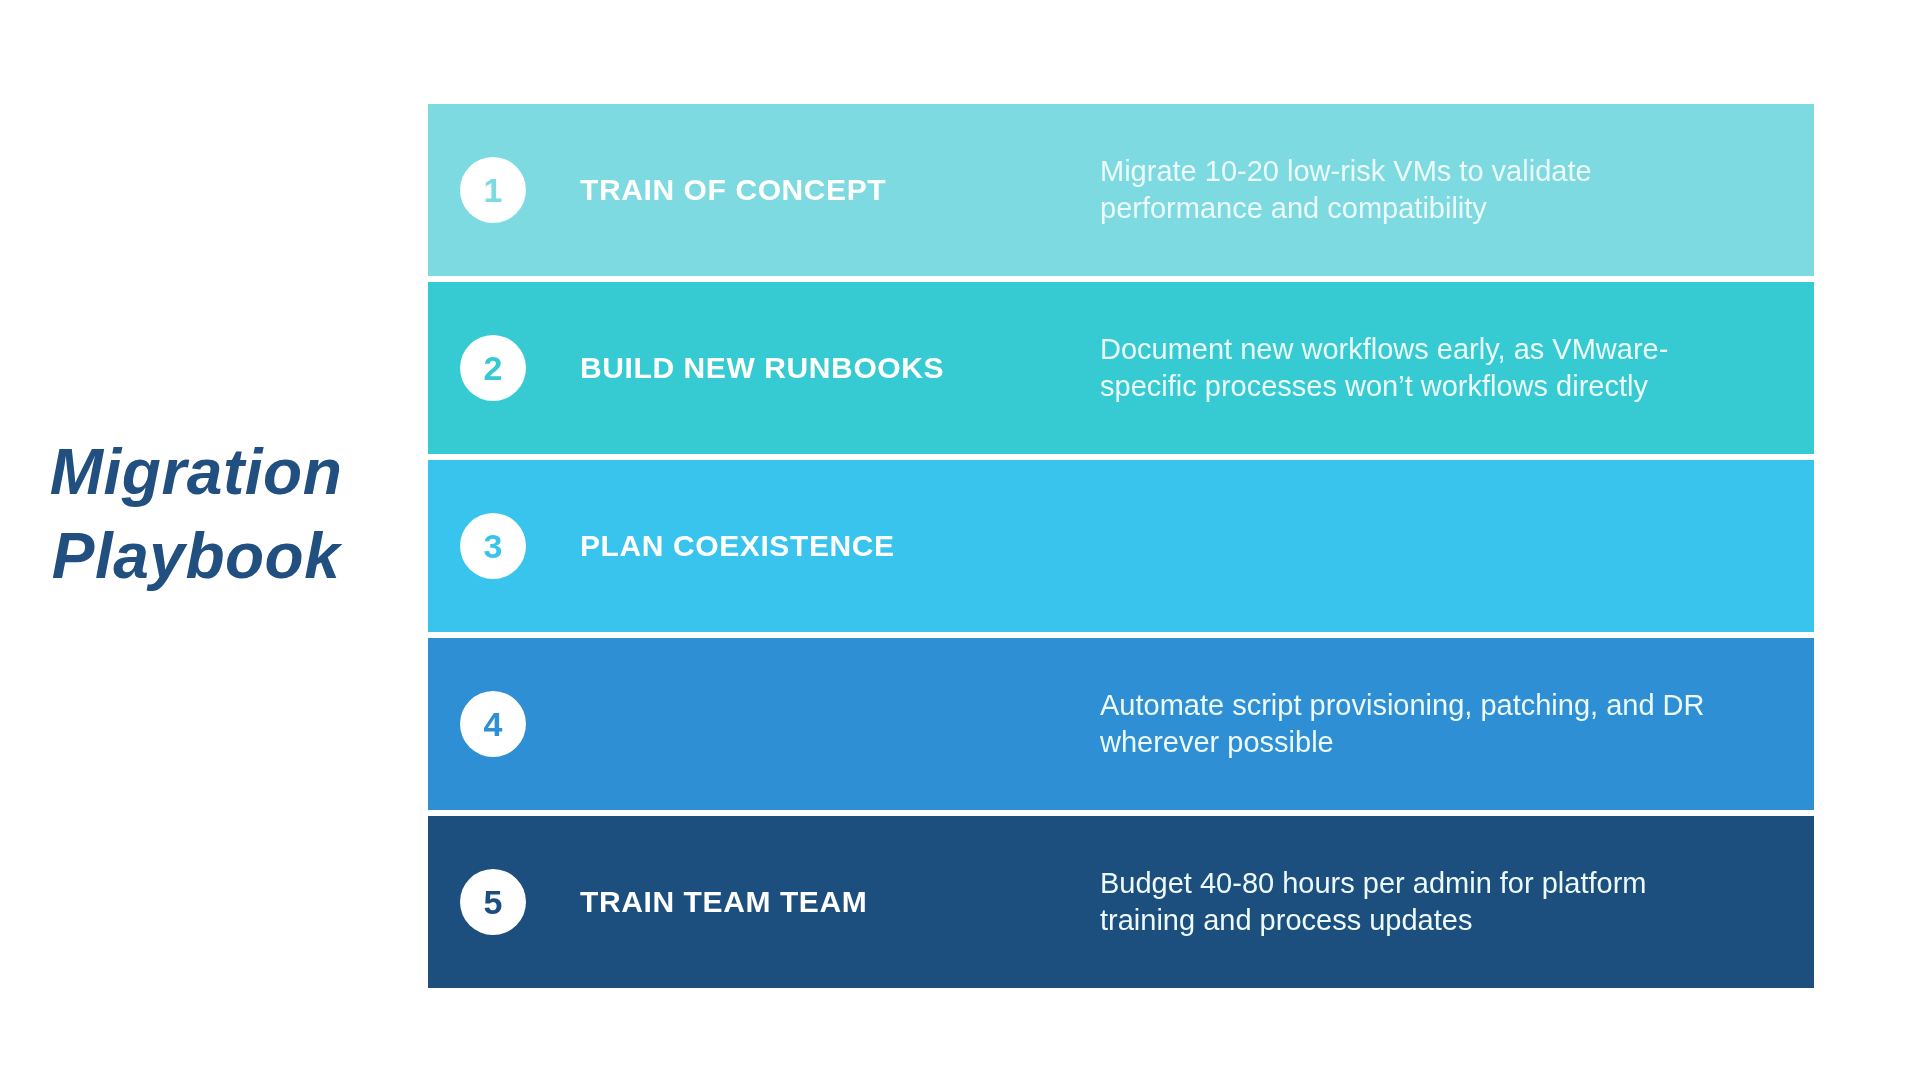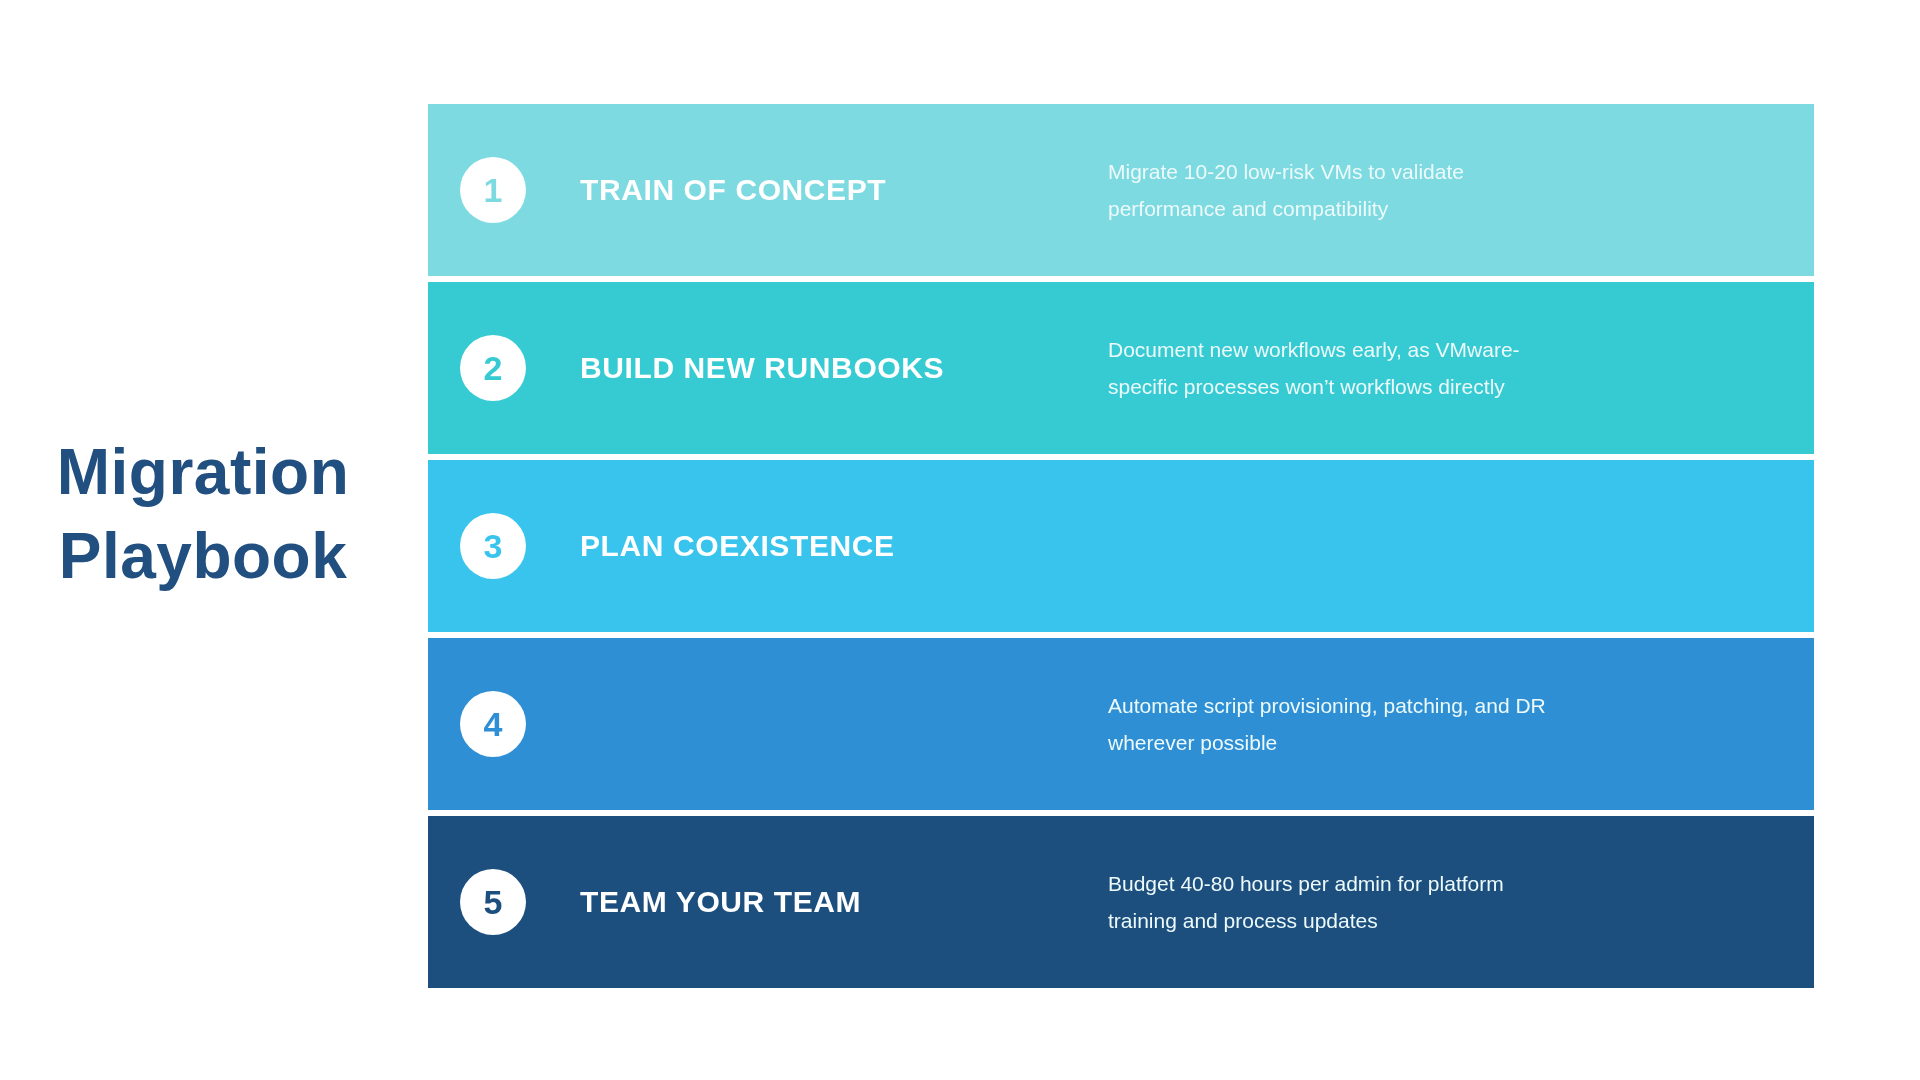--- a/index.html
+++ b/index.html
@@ -10,29 +10,30 @@
   }
   .canvas {
     position: relative;
     width: 1920px;
     height: 1080px;
     background: #ffffff;
     overflow: hidden;
   }
   .headline {
     position: absolute;
-    left: 23px;
+    left: 16px;
     top: 430px;
     width: 360px;
     text-align: center;
     font-weight: bold;
     font-size: 64px;
     line-height: 84px;
     letter-spacing: 0.5px;
     white-space: pre-line;
+    font-style: italic;
   }
   .rows {
     position: absolute;
     left: 428px;
     top: 104px;
     width: 1386px;
     display: flex;
     flex-direction: column;
     gap: 6px;
   }
@@ -65,24 +66,23 @@
     font-size: 30px;
     letter-spacing: 0.6px;
     white-space: nowrap;
   }
   .step-desc {
     position: absolute;
     left: 672px;
     top: 50%;
     transform: translateY(-50%);
     color: #edfafb;
-    font-size: 21px;
+    font-size: 29px;
     line-height: 37px;
     white-space: pre-line;
-    margin-left: 8px;
   }
 </style>
 </head>
 <body>
 
 <div class="canvas">
 
   <div class="headline" style="color: rgb(32, 79, 128);">Migration
 Playbook</div>
 
@@ -118,19 +118,19 @@
         <span>4</span>
       </div>
       <div class="step-desc">Automate script provisioning, patching, and DR
 wherever possible</div>
     </div>
 
     <div class="row" style="background: rgb(29, 79, 126);">
       <div class="badge" style="color: rgb(29, 79, 126);">
         <span>5</span>
       </div>
-      <div class="step-title">TEAM YOUR TEAM</div>
+      <div class="step-title">TRAIN TEAM TEAM</div>
       <div class="step-desc">Budget 40-80 hours per admin for platform
 training and process updates</div>
     </div>
 
   </div>
 </div>
 
 </body></html>

